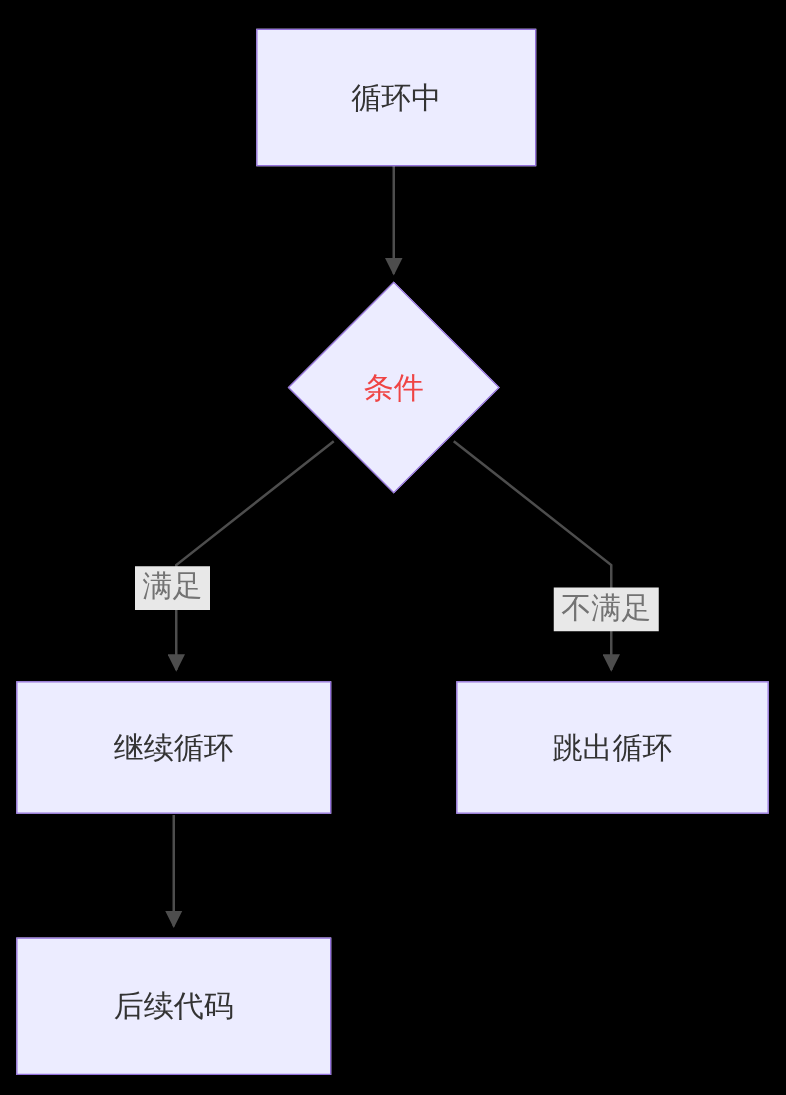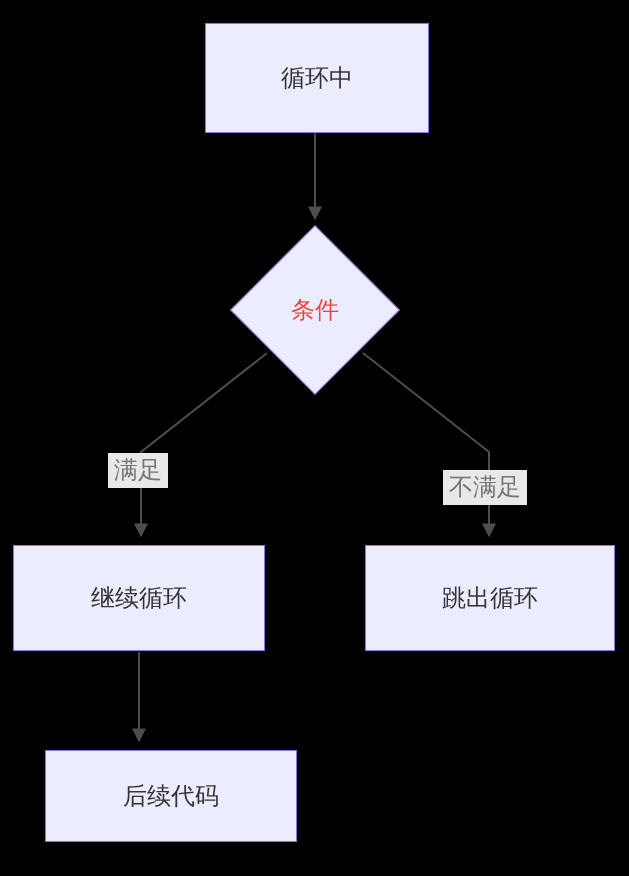--- a/index.html
+++ b/index.html
@@ -30,21 +30,21 @@
     color: #333333;
     display: flex;
     align-items: center;
     justify-content: center;
     font-size: 24px;
     box-sizing: border-box;
   }
   .node-loop     { left: 205px; top: 23px;  width: 224px; height: 110px; font-family: Liberation Serif, serif; }
   .node-break    { left: 13px;  top: 545px; width: 252px; height: 106px; }
   .node-continue { left: 365px; top: 545px; width: 250px; height: 106px; }
-  .node-after    { left: 13px;  top: 750px; width: 252px; height: 92px; margin-left: 32px; }
+  .node-after    { left: 13px;  top: 750px; width: 252px; height: 110px; }
 
   .diamond-wrap {
     position: absolute;
     left: 230px;
     top: 226px;
     width: 170px;
     height: 168px;
   }
   .diamond-shape {
     position: absolute;

